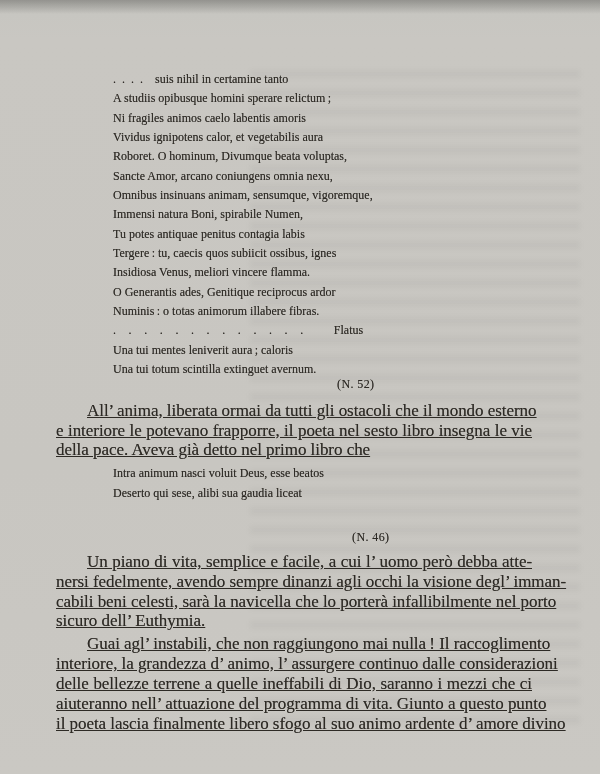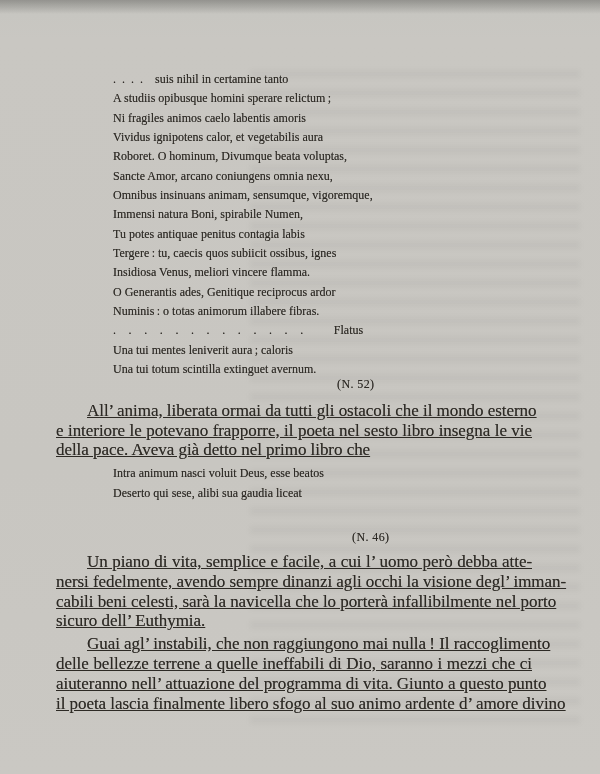--- a/index.html
+++ b/index.html
@@ -92,17 +92,18 @@
   <div class="ref" id="ref46">(N. 46)</div>
 
   <div class="para" id="para2">
       <div class="pline indent">Un piano di vita, semplice e facile, a cui l’ uomo però debba atte-</div>
       <div class="pline">nersi fedelmente, avendo sempre dinanzi agli occhi la visione degl’ imman-</div>
       <div class="pline">cabili beni celesti, sarà la navicella che lo porterà infallibilmente nel porto</div>
       <div class="pline noj">sicuro dell’ Euthymia.</div>
     </div>
   <div class="para" id="para3">
       <div class="pline indent">Guai agl’ instabili, che non raggiungono mai nulla ! Il raccoglimento</div>
+      <div class="pline">interiore, la grandezza d’ animo, l’ assurgere continuo dalle considerazioni</div>
       <div class="pline">delle bellezze terrene a quelle ineffabili di Dio, saranno i mezzi che ci</div>
       <div class="pline">aiuteranno nell’ attuazione del programma di vita. Giunto a questo punto</div>
       <div class="pline">il poeta lascia finalmente libero sfogo al suo animo ardente d’ amore divino</div>
     </div>
 </div>
 
 </body></html>

